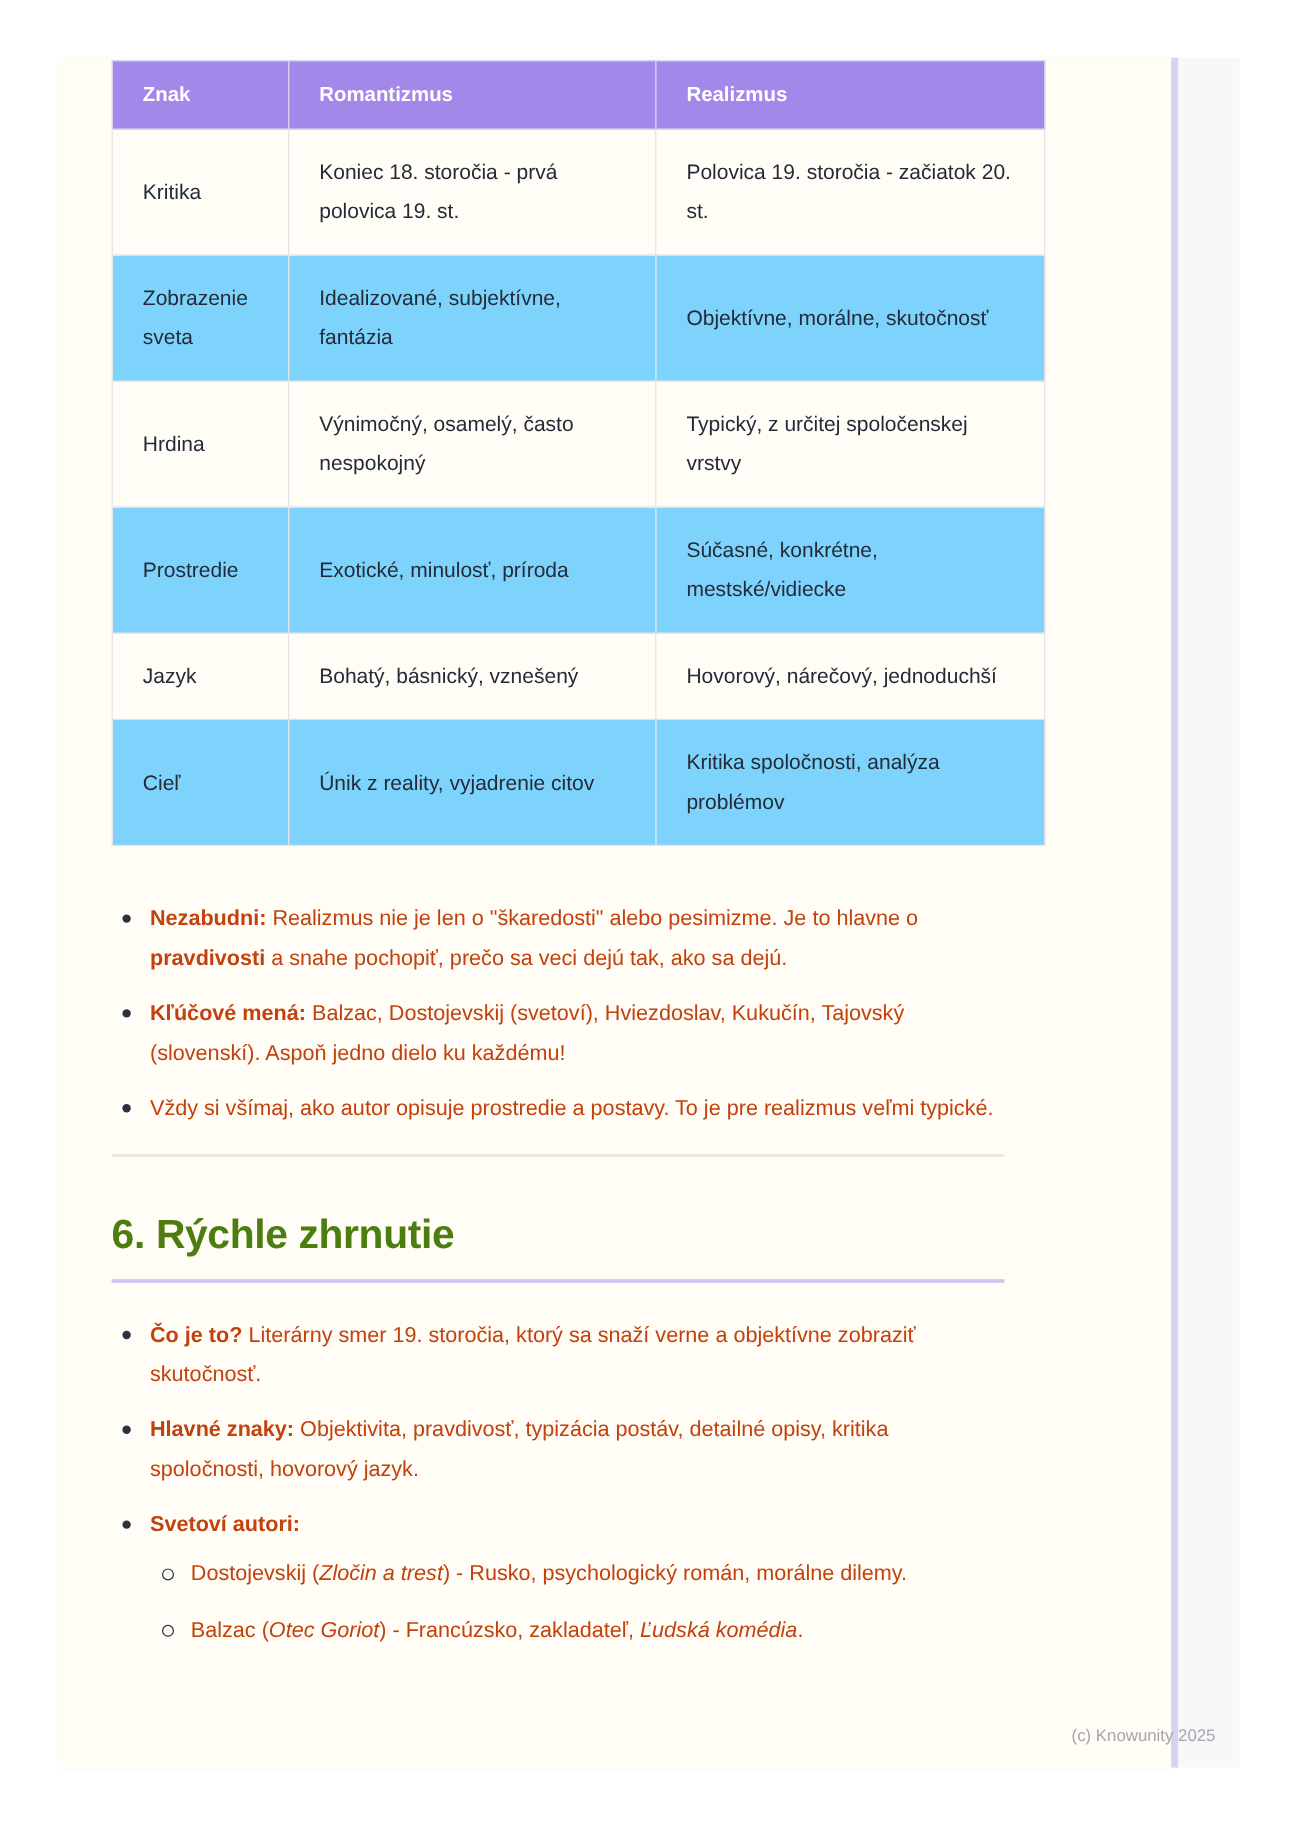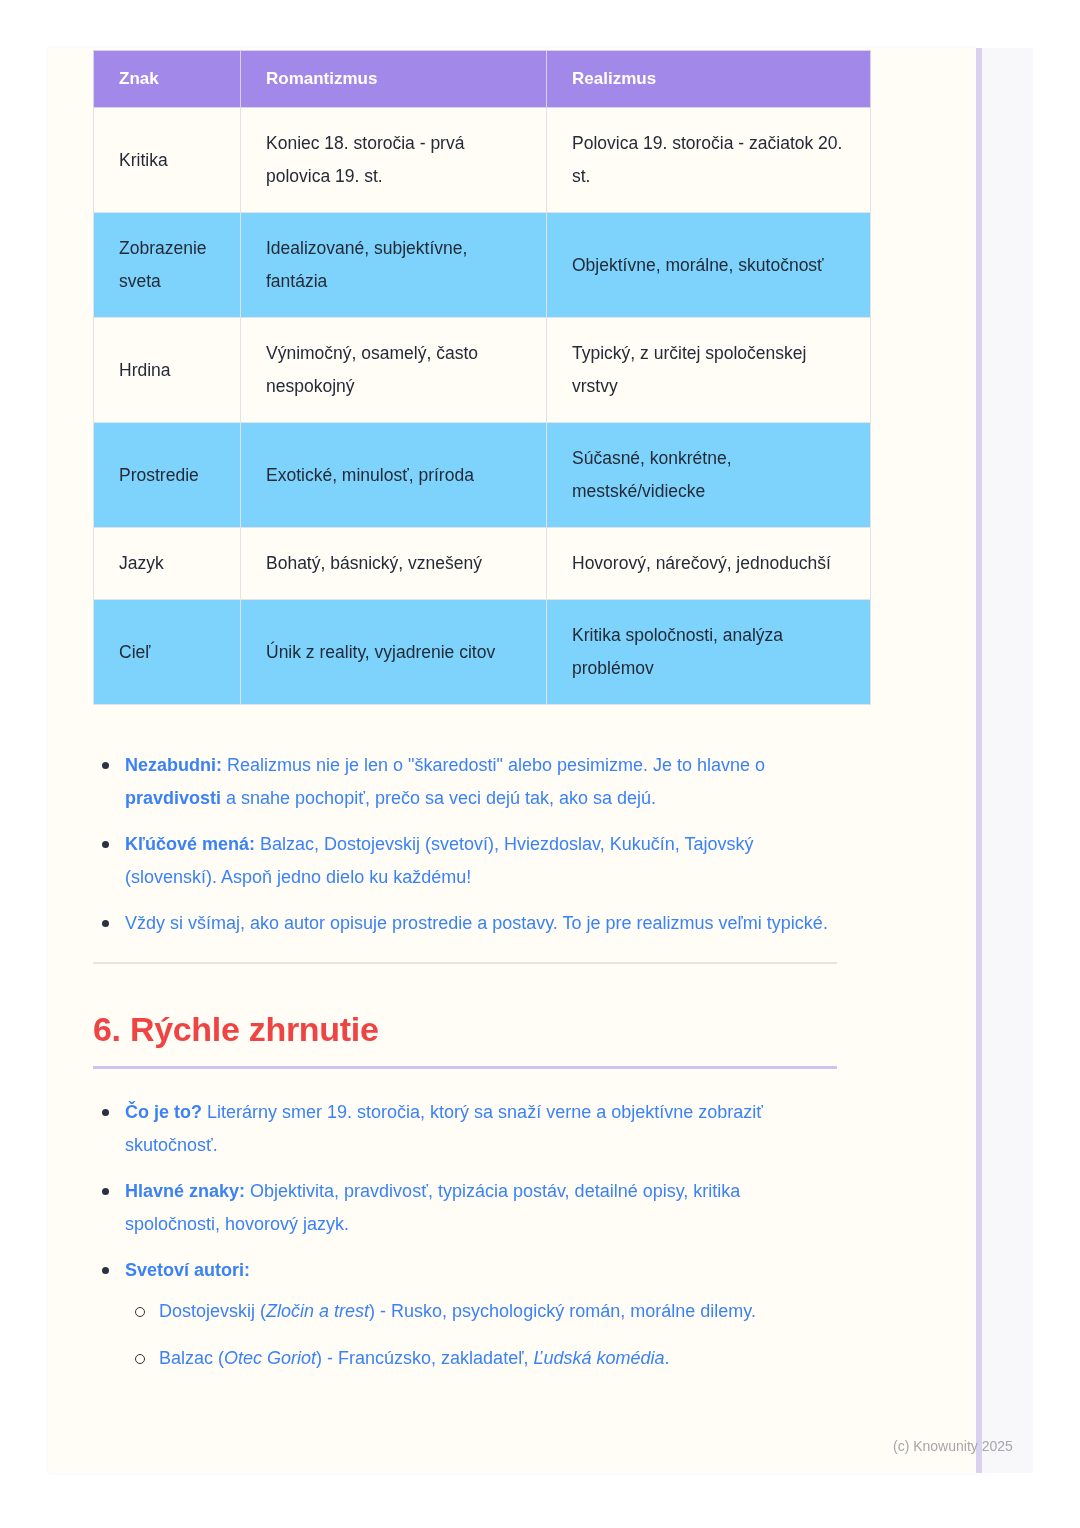--- a/index.html
+++ b/index.html
@@ -27,33 +27,33 @@
   .cmp td{
     font-size:17.5px;color:#242b38;line-height:33px;
     padding:19px 20px 19px 25px;vertical-align:middle;background:#fffdf5;
   }
   .cmp tr.even td{background:#7dd3fc;}
 
   
   ul.notes{list-style:none;margin:44px 0 0 0;padding:0;width:744px;}
   ul.notes > li{
     position:relative;padding-left:32px;font-size:18px;line-height:33px;
-    color:#3b82f6;margin:0 0 13px 0;
+    color:#c2410c;margin:0 0 13px 0;
   }
   .marker{display:block;position:absolute;}
   .marker.dot{left:9px;top:13px;width:7px;height:7px;border-radius:50%;background:#2a3240;}
   .marker.circle{left:10px;top:12px;width:8px;height:8px;border-radius:50%;border:1.5px solid #2a3240;background:transparent;}
   ul.sub{list-style:none;margin:8px 0 0 0;padding:0;}
   ul.sub > li{position:relative;padding-left:34px;margin:0 0 14px 0;}
 
   hr.divider{border:none;height:2px;background:#e9e5dd;margin:22px 0 0 0;width:744px;}
 
   h2.heading{
     margin:44px 0 0 0;font-size:34px;line-height:42px;font-weight:bold;
-    color:#ef4444;letter-spacing:-0.3px;
+    color:#4d7c0f;letter-spacing:-0.3px;
   }
   .heading-underline{height:3px;background:#ccc5f0;margin-top:16px;width:744px;}
   ul.summary{margin-top:27px;}
 
   
   .side-line{position:absolute;left:976px;top:48px;width:6px;height:1425px;background:#d8d2f0;}
   .side-strip{position:absolute;left:982px;top:48px;width:51px;height:1425px;background:#f8f7f9;}
 
   .footer{
     position:absolute;left:893px;top:1438px;font-size:14px;color:#a6a6ab;z-index:5;text-align:center;

